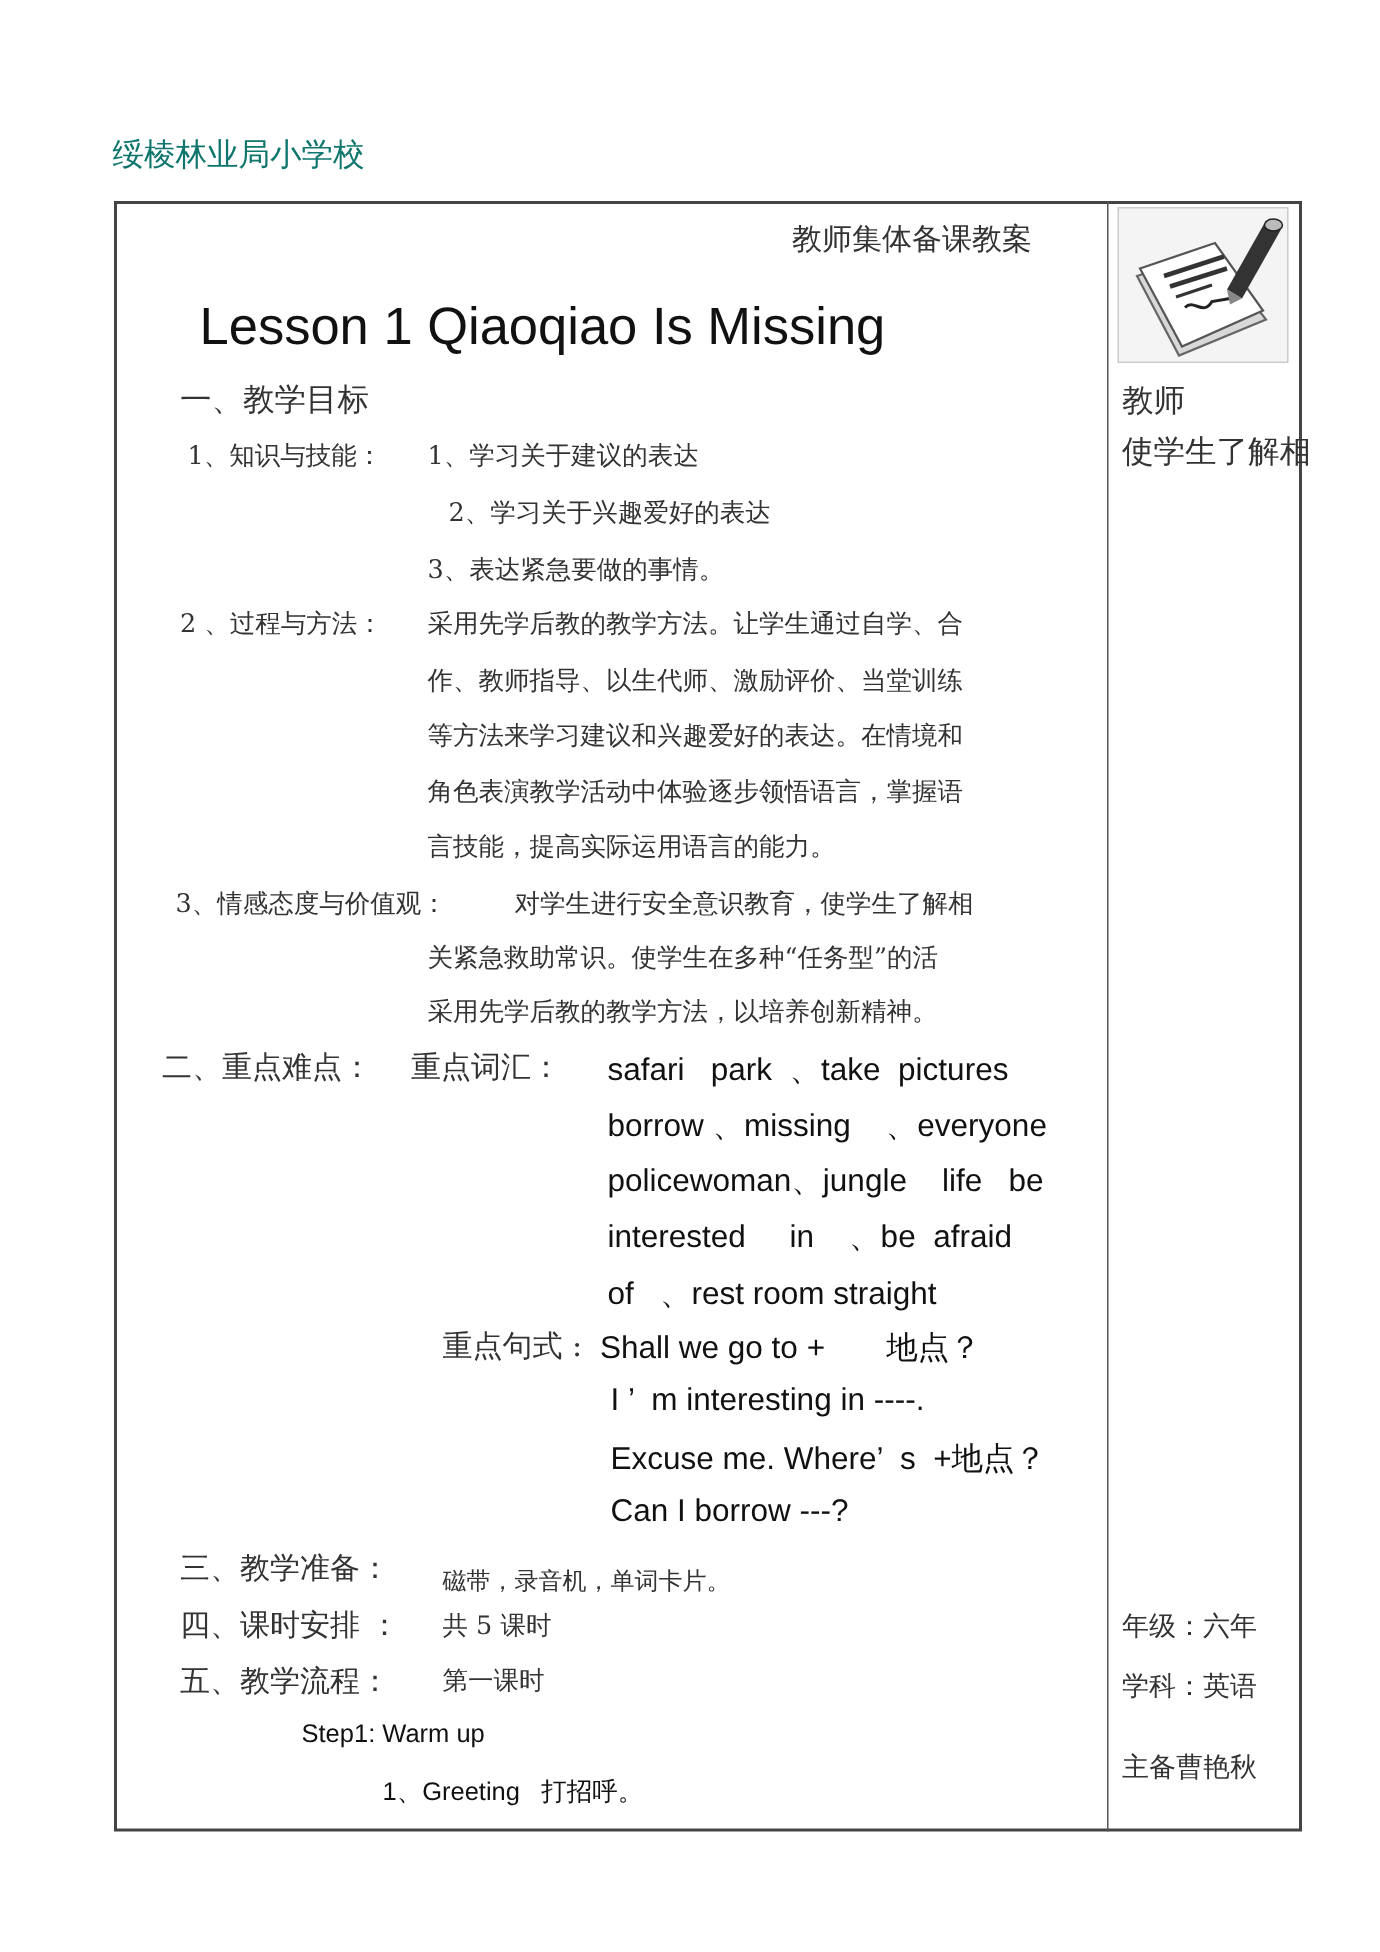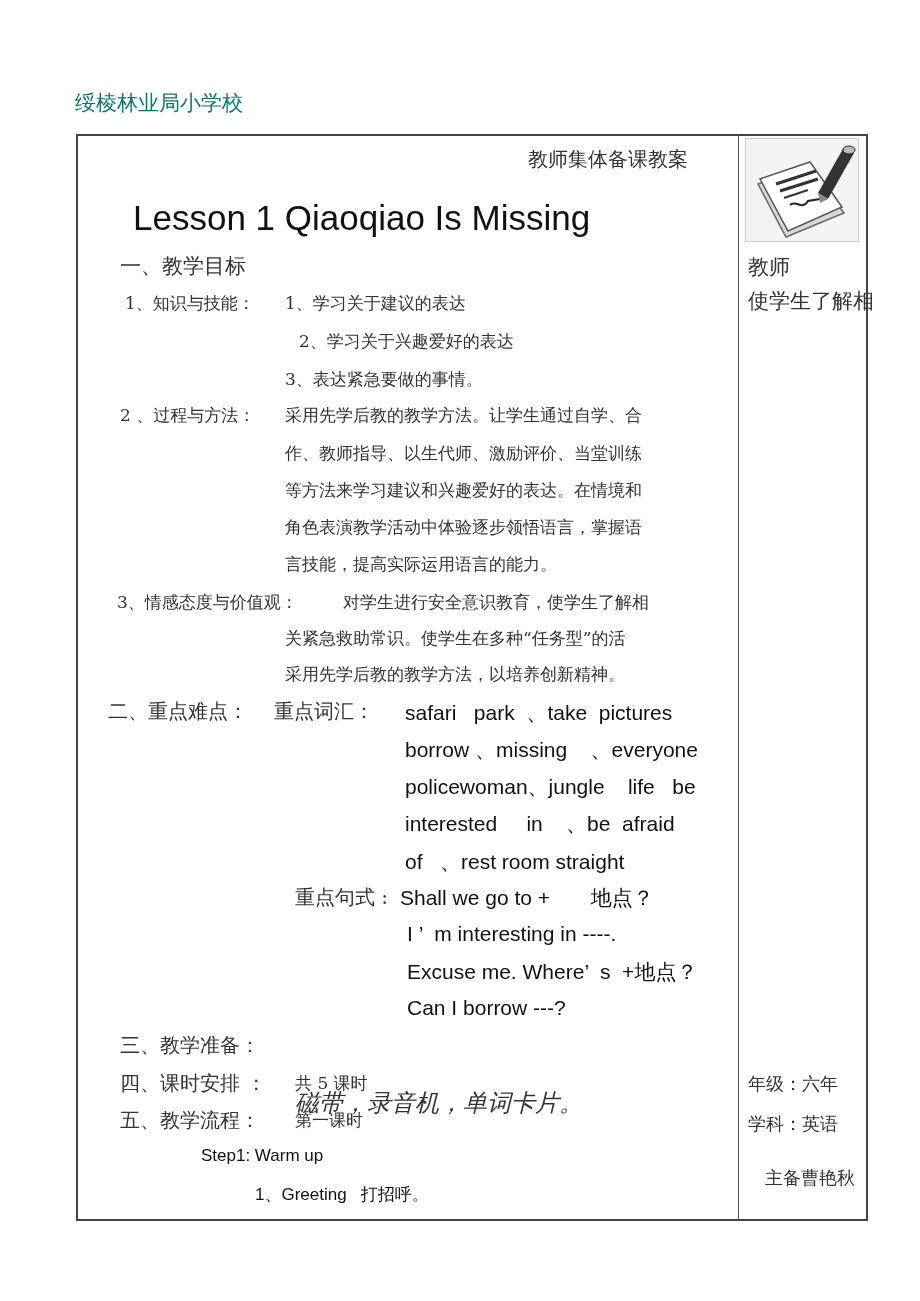--- a/index.html
+++ b/index.html
@@ -58,21 +58,21 @@
 <div class="abs sans en21" style="left:405px;top:810px;white-space:pre;">interested     in    、be  afraid</div>
 <div class="abs sans en21" style="left:405px;top:848px;white-space:pre;">of   、rest room straight</div>
 
 <div class="abs serif" style="left:295px;top:884px;font-size:20px;text-align:right;">重点句式 :</div>
 <div class="abs sans en21" style="left:400px;top:840px;white-space:pre;margin-top:44px;">Shall we go to +       地点？</div>
 <div class="abs sans en21" style="left:407px;top:922px;white-space:pre;">I ’  m interesting in ----.</div>
 <div class="abs sans en21" style="left:407px;top:958px;white-space:pre;">Excuse me. Where’  s  +地点？</div>
 <div class="abs sans en21" style="left:407px;top:996px;white-space:pre;">Can I borrow ---?</div>
 
 <div class="abs serif" style="left:120px;top:1032px;font-size:20px;">三、教学准备：</div>
-<div class="abs serif" style="left:295px;top:1087px;font-size:24px;font-style:italic;">磁带，录音机，单词卡片。</div>
+<div class="abs serif" style="left:295px;top:1044px;font-size:16px;">磁带，录音机，单词卡片。</div>
 
 <div class="abs serif" style="left:120px;top:1070px;font-size:20px;">四、课时安排 ：</div>
 <div class="abs serif cn17" style="left:295px;top:1072px;">共 5 课时</div>
 
 <div class="abs serif" style="left:120px;top:1107px;font-size:20px;">五、教学流程：</div>
 <div class="abs serif cn17" style="left:295px;top:1109px;">第一课时</div>
 
 <div class="abs sans en17" style="left:201px;top:1146px;">Step1: Warm up</div>
 <div class="abs sans en17" style="left:255px;top:1183px;white-space:pre;">1、Greeting   打招呼。</div>
 
@@ -88,13 +88,13 @@
     <ellipse cx="103" cy="11" rx="6" ry="4" fill="#bbb" stroke="#222"></ellipse>
     <polygon points="72,54 82,60 74,64" fill="#888"></polygon>
     <text x="20" y="18" font-size="6" fill="#999" font-family="DejaVu Sans, sans-serif"></text>
   </svg>
 </div>
 <div class="abs serif" style="left:748px;top:253px;font-size:21px;">教师</div>
 <div class="abs serif" style="left:748px;top:287px;font-size:21px;">使学生了解相</div>
 
 <div class="abs serif cn18" style="left:748px;top:1072px;">年级：六年</div>
 <div class="abs serif cn18" style="left:748px;top:1112px;">学科：英语</div>
-<div class="abs serif cn18" style="left:765px;top:1166px;">主备曹艳秋</div>
+<div class="abs serif cn18" style="left:748px;top:1166px;">主备曹艳秋</div>
 
 </body></html>

